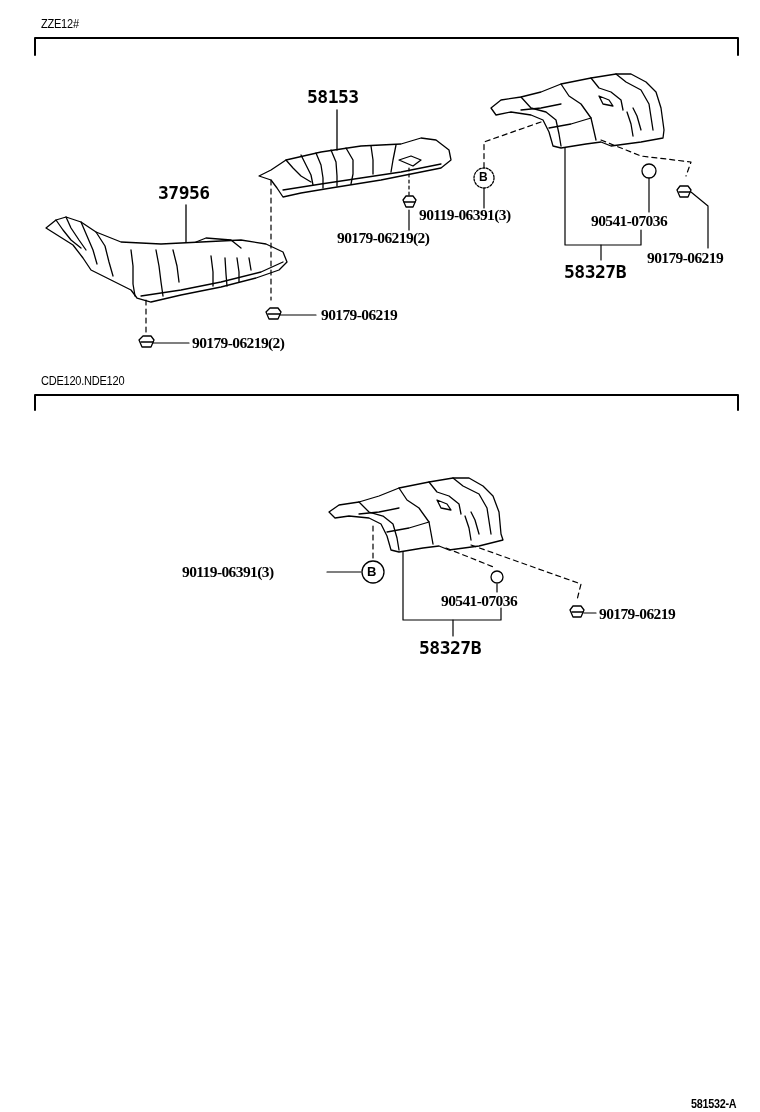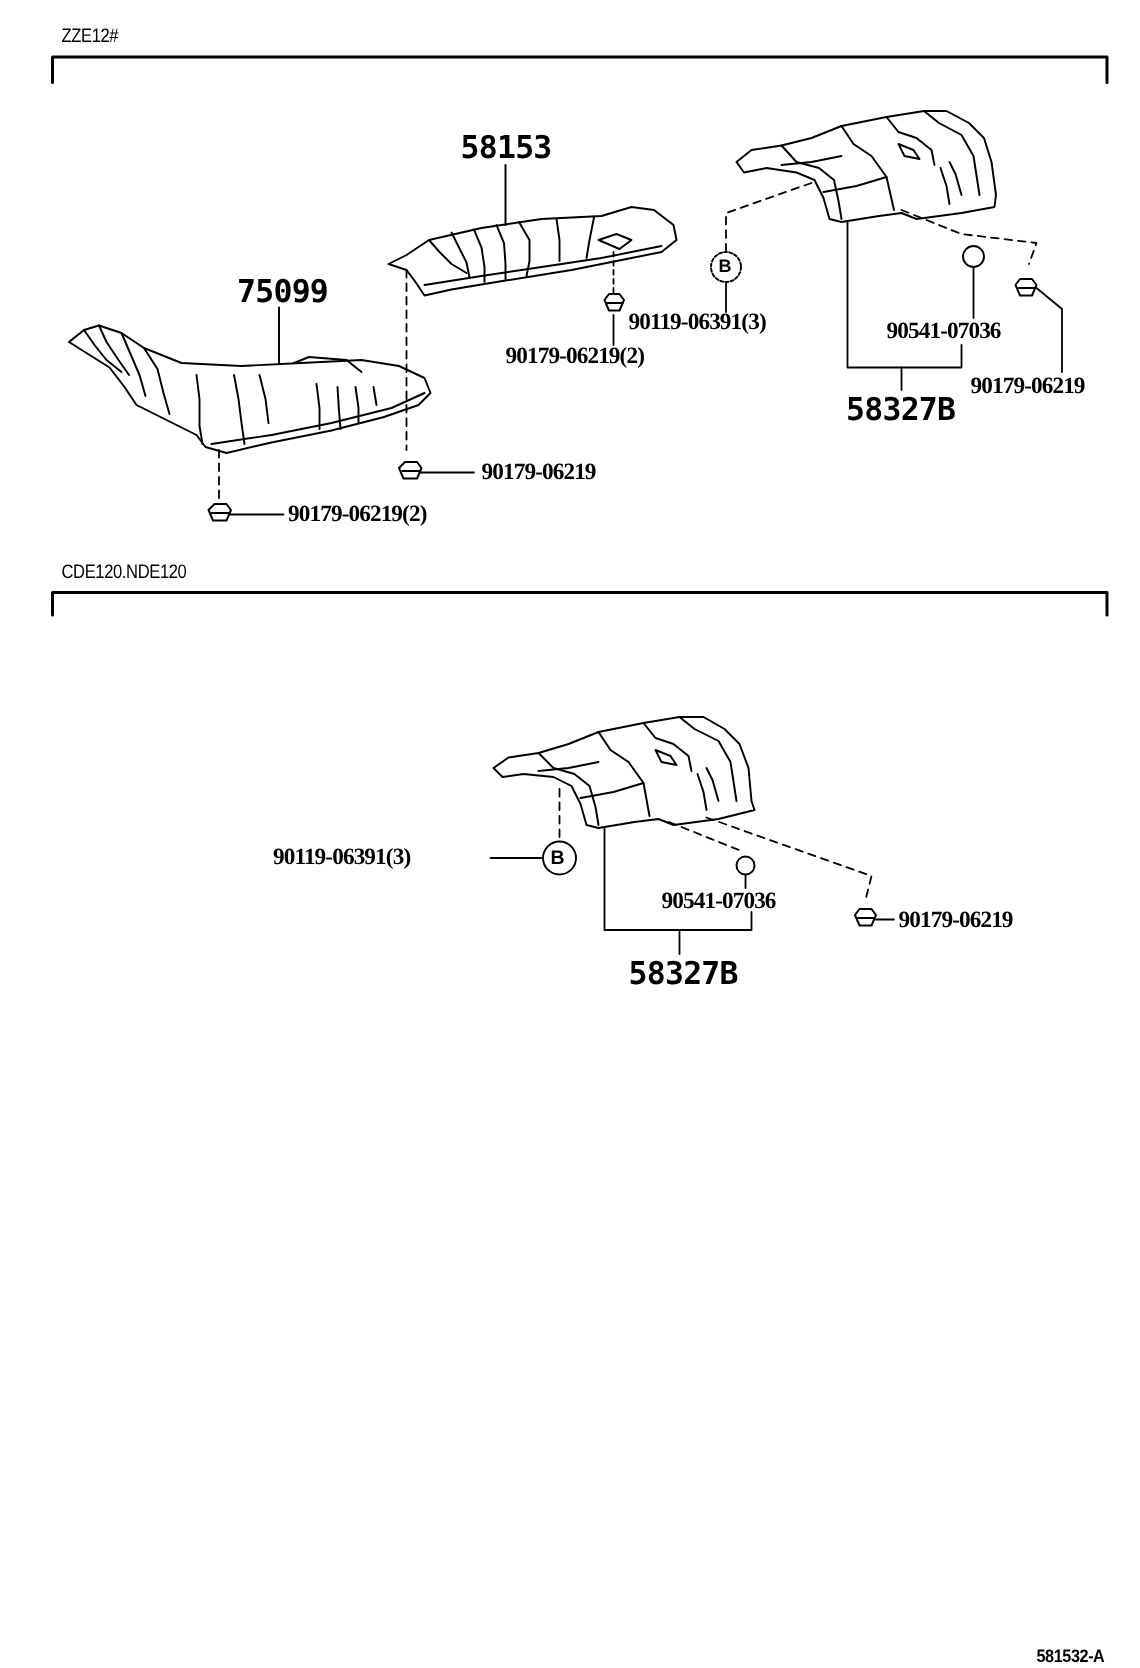--- a/index.html
+++ b/index.html
@@ -1,19 +1,19 @@
 <!DOCTYPE html>
 <html><head>
 <meta charset="utf-8">
 <style>
   html, body { margin: 0; padding: 0; background: #ffffff; }
   body { width: 760px; height: 1112px; position: relative; overflow: hidden; font-family: "DejaVu Sans Mono", monospace; color: #000; }
   .diagram { position: absolute; left: 1px; top: 0; width: 760px; height: 1112px; }
   .lbl { position: absolute; font-family: "DejaVu Sans Mono", monospace; font-weight: bold; color: #000; white-space: nowrap; line-height: 1; }
-  .lbl.big { font-size: 21px; letter-spacing: -0.5px; text-align: right; }
+  .lbl.big { font-size: 18px; letter-spacing: -0.5px; text-align: right; }
   .lbl.part { font-size: 15.5px; letter-spacing: -0.6px; font-family: Liberation Serif, serif; }
   .lbl.section { font-family: "Liberation Sans", sans-serif; font-weight: normal; font-size: 13px; transform: scaleX(0.85); transform-origin: left top; letter-spacing: -0.3px; }
   .lbl.code { font-family: "Liberation Sans", sans-serif; font-size: 12px; transform: scaleX(0.9); transform-origin: left top; letter-spacing: -0.3px; }
   svg { position: absolute; left: 0; top: 0; }
 </style>
 </head>
 <body>
 
 <div class="diagram">
 
@@ -154,21 +154,21 @@
       </g>
       <g>
         <path d="M569,610 L572,606 L580,606 L583,610 L580,617 L572,617 Z" fill="#fff"></path>
         <line x1="571" y1="612" x2="582" y2="612"></line>
       </g>
     </g>
   </svg>
 
   <div class="lbl section" style="left:40px; top:17px;">ZZE12#</div>
   <div class="lbl big" style="left:306px; top:88px;">58153</div>
-  <div class="lbl big" style="left:157px; top:184px;">75099</div>
+  <div class="lbl big" style="left:157px; top:184px;">37956</div>
   <div class="lbl part" style="left:418px; top:207px;">90119-06391(3)</div>
   <div class="lbl part" style="left:336px; top:230px;">90179-06219(2)</div>
   <div class="lbl part" style="left:590px; top:213px;">90541-07036</div>
   <div class="lbl part" style="left:646px; top:250px;">90179-06219</div>
   <div class="lbl big" style="left:563px; top:263px;">58327B</div>
   <div class="lbl part" style="left:320px; top:307px;">90179-06219</div>
   <div class="lbl part" style="left:191px; top:335px;">90179-06219(2)</div>
   <div class="lbl" style="left:478px; top:171px; font-size:12px; font-family:'Liberation Sans',sans-serif;">B</div>
 
   <div class="lbl section" style="left:40px; top:374px;">CDE120.NDE120</div>

